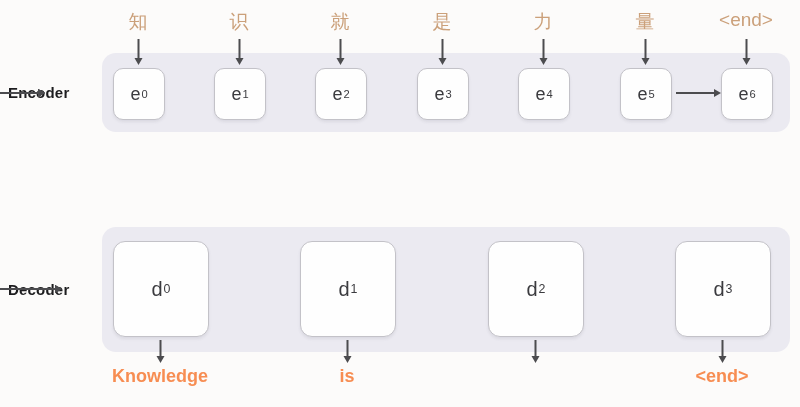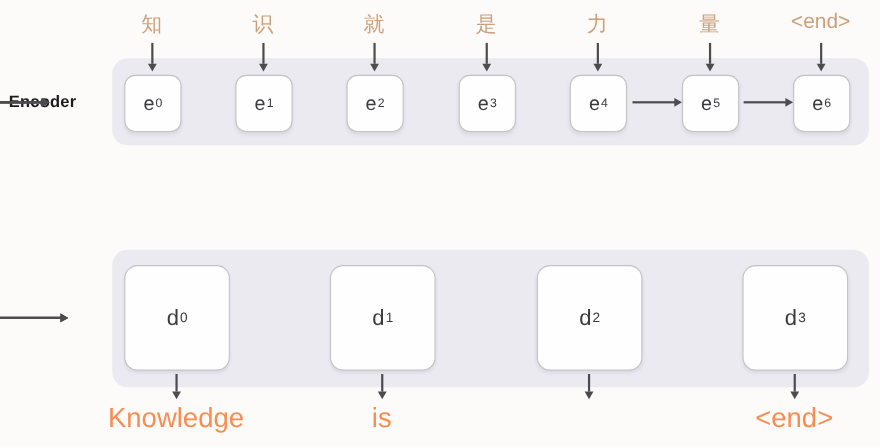--- a/index.html
+++ b/index.html
@@ -37,21 +37,21 @@
   .dec-unit:nth-child(2){left:300px;}
   .dec-unit:nth-child(3){left:488px;}
   .dec-unit:nth-child(4){left:675px;}
 
   .token-in{
     position:absolute;top:9px;left:50%;transform:translateX(-50%);
     white-space:nowrap;font-size:19px;color:#cba07a;font-weight:500;
   }
   .token-out{
     position:absolute;top:139px;left:50%;transform:translateX(-50%);
-    white-space:nowrap;font-size:25px;font-weight:normal;color:#f78d52;
+    white-space:nowrap;font-size:18px;font-weight:bold;color:#f78d52;
   }
 
   
   .cell{
     position:absolute;background:#fefefe;border:1px solid #c3c2c8;
     display:flex;align-items:center;justify-content:center;
     color:#3b3b3f;box-shadow:0 2px 3px rgba(80,80,100,.10);
   }
   .enc-cell{top:68px;left:0;width:50px;height:50px;border-radius:10px;font-size:18px;}
   .dec-cell{top:14px;left:0;width:94px;height:94px;border-radius:12px;font-size:20px;}
@@ -92,20 +92,21 @@
   .dec-h:nth-of-type(1){left:221px;}
   .dec-h:nth-of-type(2){left:408px;}
   .dec-h:nth-of-type(3){left:596px;}
 </style>
 </head>
 <body>
 
 <div class="stage">
 
   <div class="side-label" id="encoder-label">Encoder</div>
+  <div class="side-label" id="decoder-label">Decoder</div>
 
   <div class="track" id="encoder-track"></div>
   <div class="track" id="decoder-track"></div>
 
   <div id="enc-units">
     <div class="unit enc-unit">
       <div class="token-in">知</div>
       <div class="v-arrow">
           <div class="v-line"></div>
           <div class="v-head"></div>

